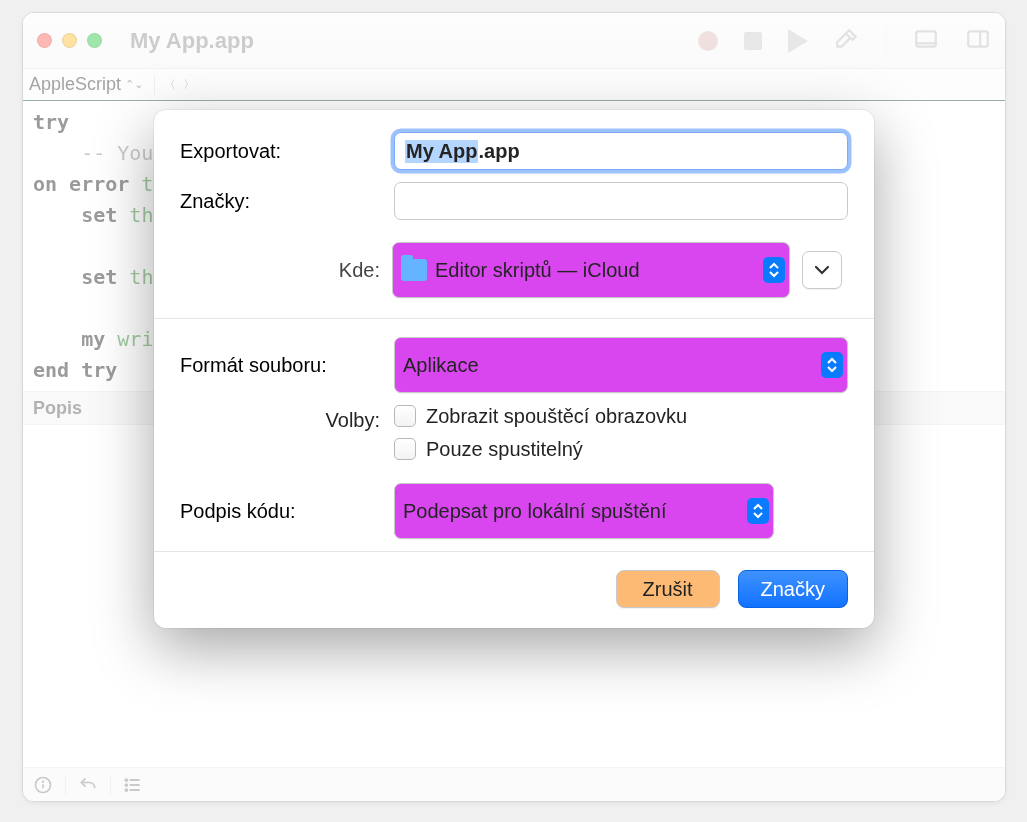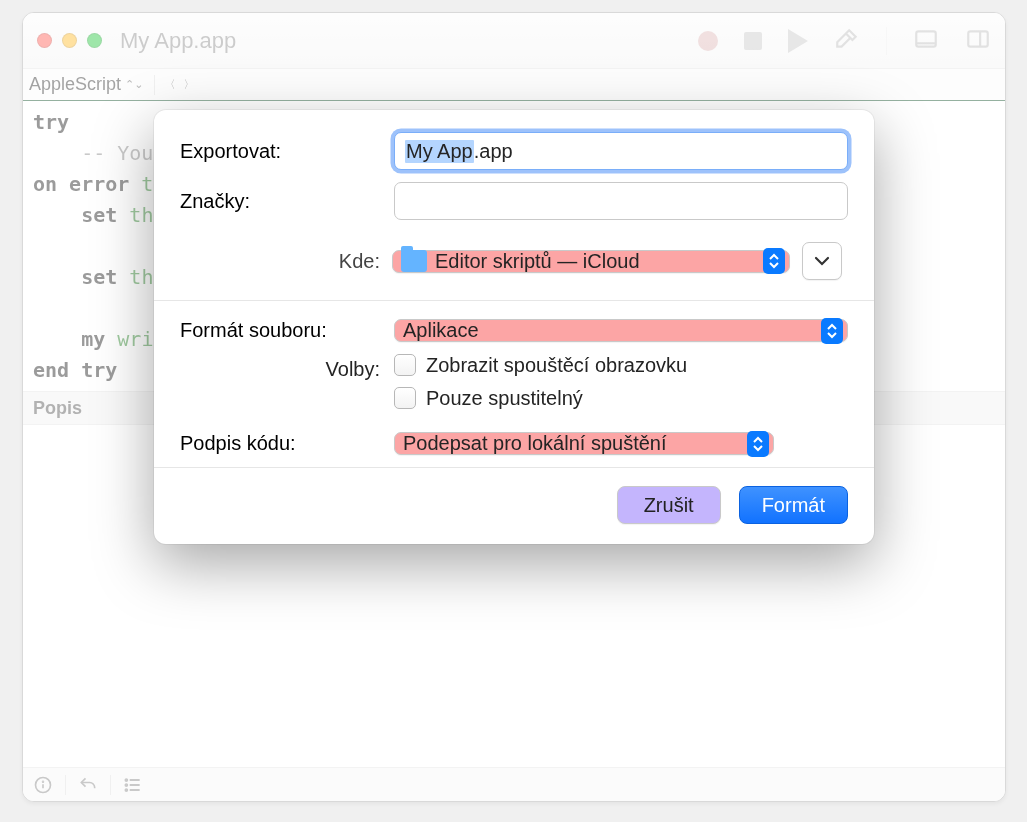--- a/index.html
+++ b/index.html
@@ -28,21 +28,21 @@
   .titlebar {
     height: 56px;
     background: linear-gradient(#fbfbfb,#f3f3f3);
     border-bottom: 1px solid #e5e5e5;
     display: flex; align-items: center;
     padding: 0 14px;
     gap: 10px;
   }
   .traffic { display: flex; gap: 10px; }
   .dot { width: 15px; height: 15px; border-radius: 50%; border: 0.5px solid rgba(0,0,0,0.15); }
-  .title { margin-left: 8px; font-size: 22px; font-weight: 400; color: #4a4a4a; opacity: 0.6; text-align: right; }
+  .title { margin-left: 18px; font-size: 22px; font-weight: 700; color: #4a4a4a; opacity: 0.6; text-align: right; }
   .tb-spacer { flex: 1; }
   .tb-icons { display: flex; align-items: center; gap: 26px; opacity: 0.35; }
   .tb-rec { width: 20px; height: 20px; border-radius: 50%; background: #b34a4a; }
   .tb-stop { width: 18px; height: 18px; background: #777; border-radius: 2px; }
   .tb-play {
     width: 0; height: 0;
     border-left: 20px solid #777;
     border-top: 12px solid transparent;
     border-bottom: 12px solid transparent;
   }
@@ -126,35 +126,36 @@
     border: 1px solid #c9c9c9;
     border-radius: 7px;
     padding: 4px 10px;
     font-size: 20px;
     display: flex; align-items: center;
     background: #fff;
   }
   .text-input.focused {
     border-color: #7aaef9;
     box-shadow: 0 0 0 3.5px rgba(76,144,247,0.55);
+    font-weight: bold;
   }
   .sel-text { background: #b4d5fe; padding: 0 1px; border-radius: 1px; }
 
   .where-row {
     display: grid;
     grid-template-columns: 200px 1fr 46px;
     align-items: center;
     gap: 12px;
     margin: 22px 0 20px 0;
   }
   .popup {
-    height: 23px;
+    height: 56px;
     border: 1px solid #c9c9c9;
     border-radius: 7px;
-    background: #fca5a5;
+    background: #d946ef;
     display: flex; align-items: center;
     padding: 0 4px 0 8px;
     gap: 8px;
     box-shadow: 0 1px 1px rgba(0,0,0,0.05);
   }
   .popup .label { flex: 1; white-space: nowrap; overflow: hidden; }
   .stepper-chevs {
     width: 22px; height: 26px;
     background: #0a7aff;
     border-radius: 5px;
@@ -217,21 +218,21 @@
     margin-top: 8px;
   }
   .btn {
     min-width: 104px; height: 38px;
     border-radius: 8px;
     font-size: 20px;
     display: flex; align-items: center; justify-content: center;
     padding: 0 22px;
   }
   .btn-secondary {
-    background: #c4b5fd;
+    background: #fdba74;
     border: 1px solid #c9c9c9;
     color: #222;
     box-shadow: 0 1px 1px rgba(0,0,0,0.05);
   }
   .btn-primary {
     background: linear-gradient(#3f92ff,#1172ff);
     color: #fff;
     border: 1px solid #0b62e0;
   }
 </style>
@@ -408,17 +409,17 @@
     </div>
   </div>
 
   <hr class="sep">
 
   <div class="dialog-footer">
     <div class="btn btn-secondary">
       <span>Zrušit</span>
     </div>
     <div class="btn btn-primary">
-      <span>Formát</span>
+      <span>Značky</span>
     </div>
   </div>
 
 </div>
 
 </body></html>

